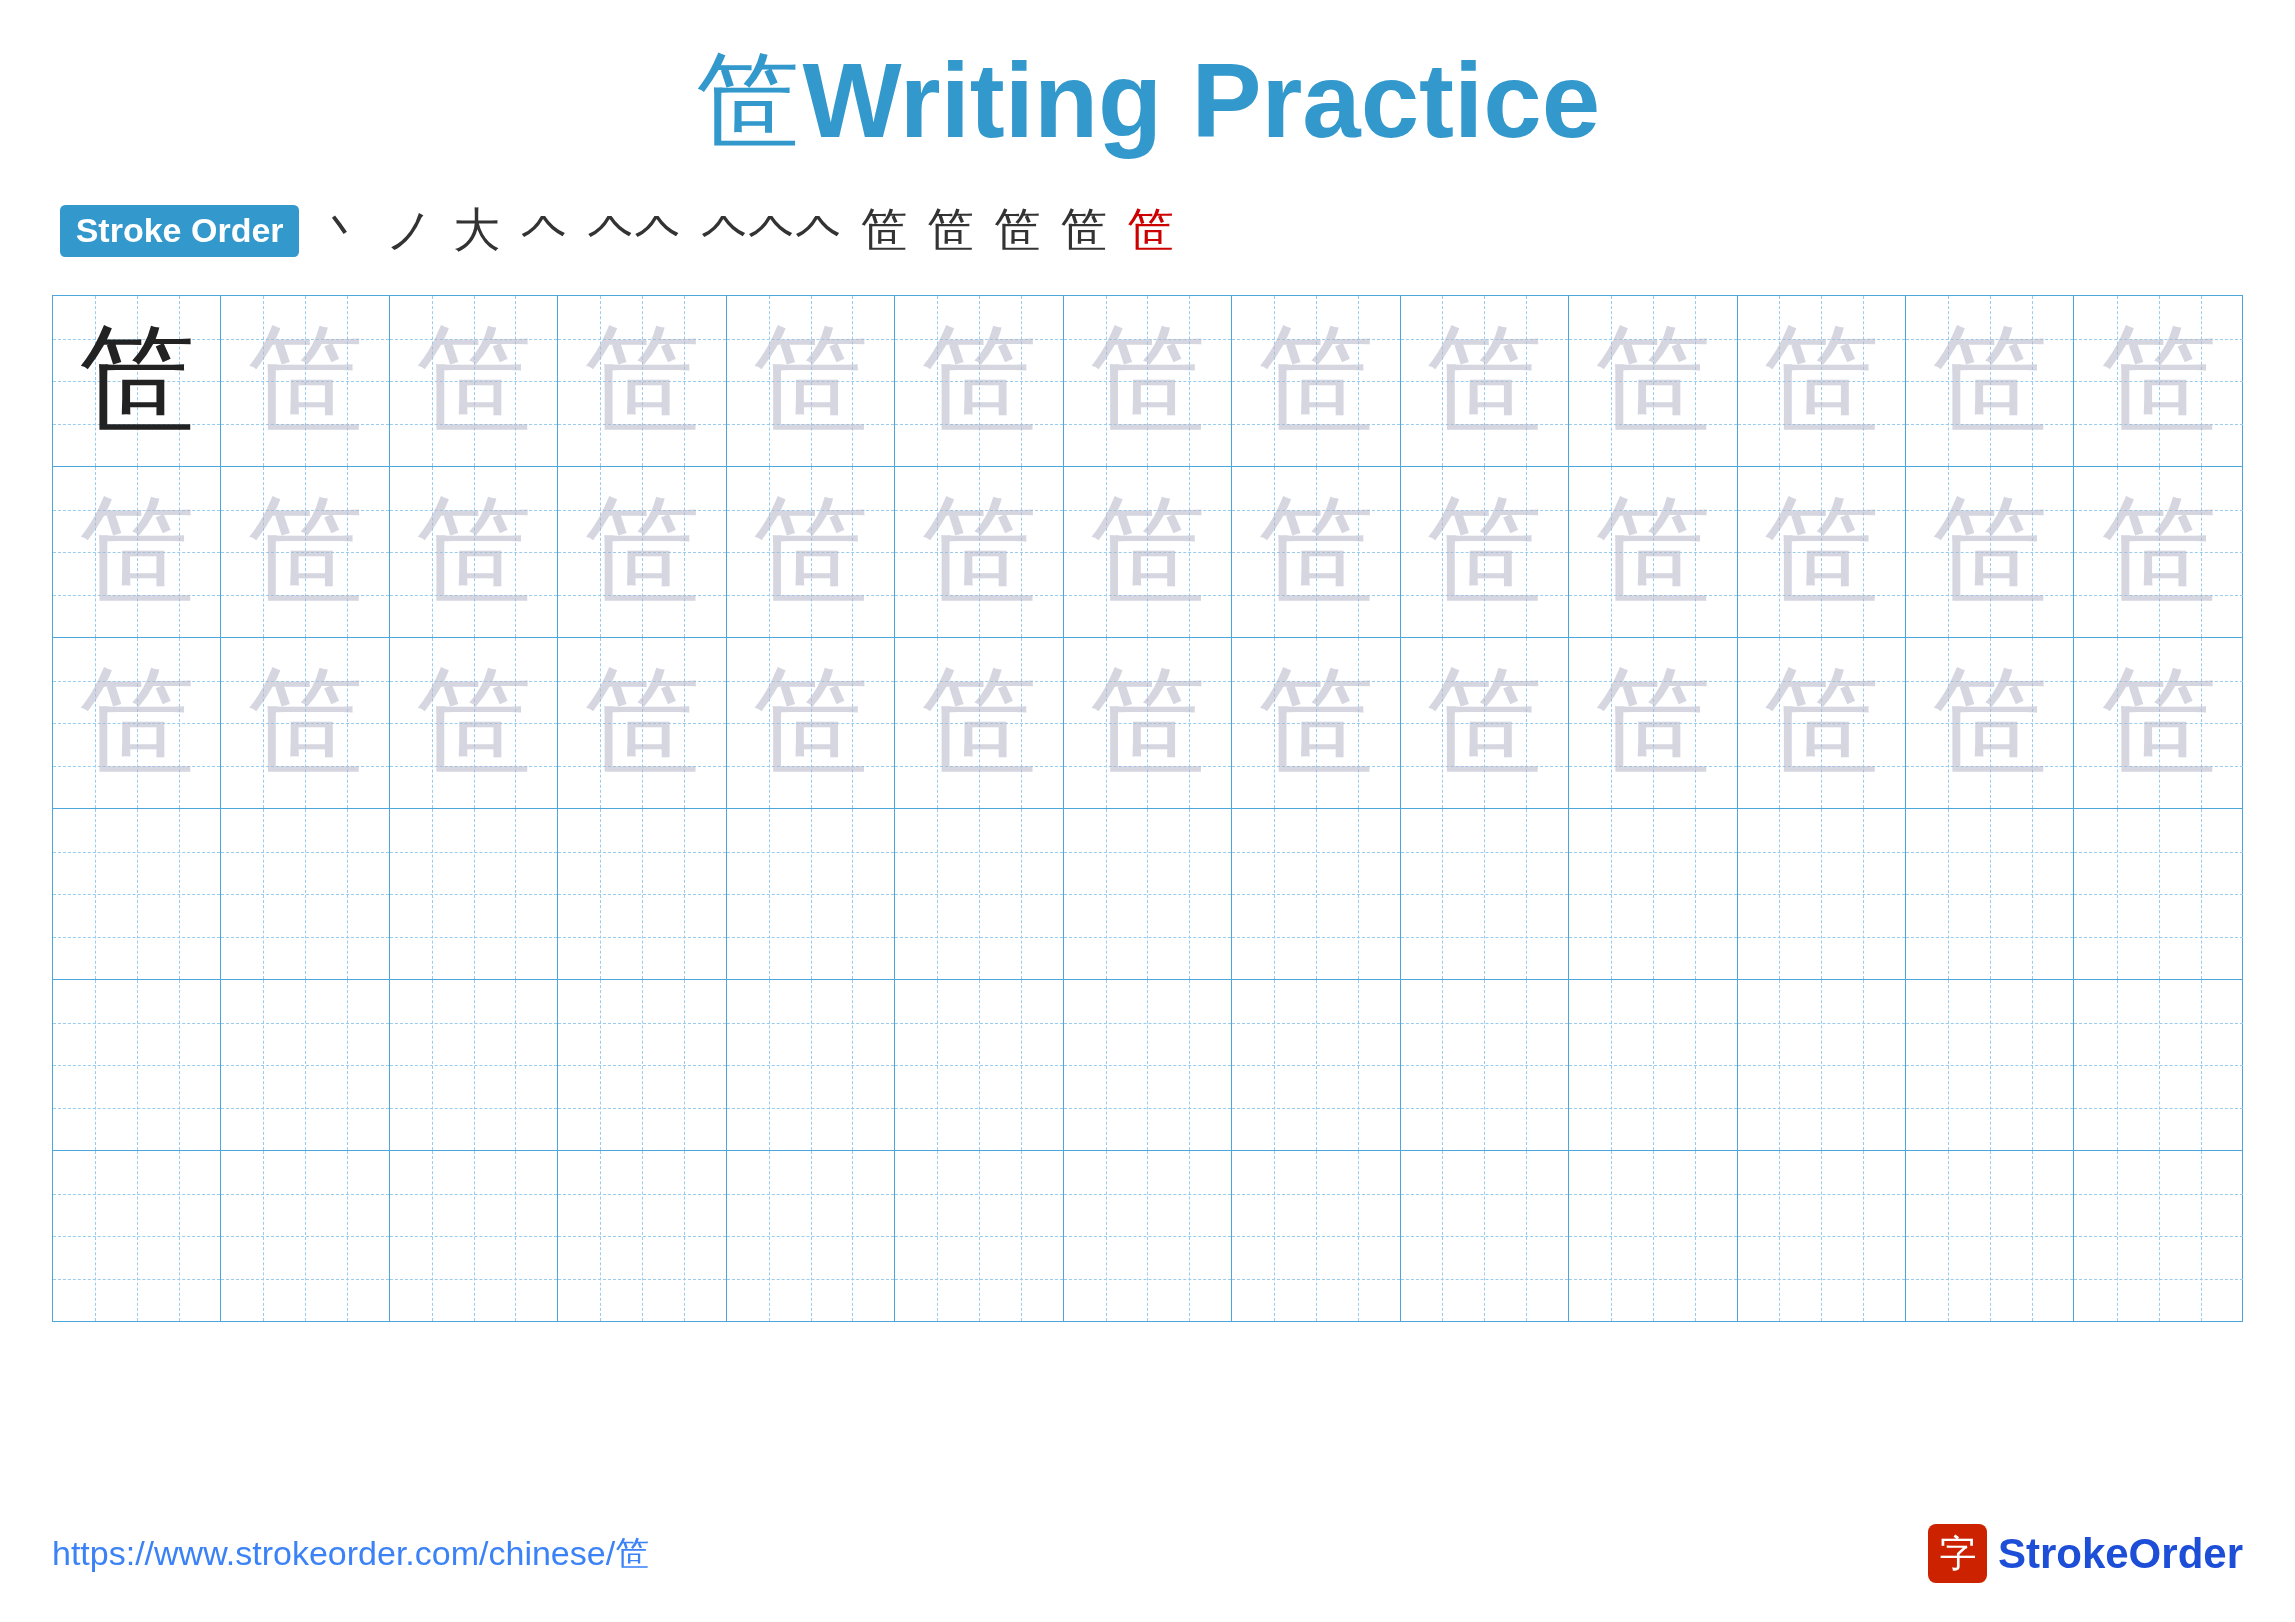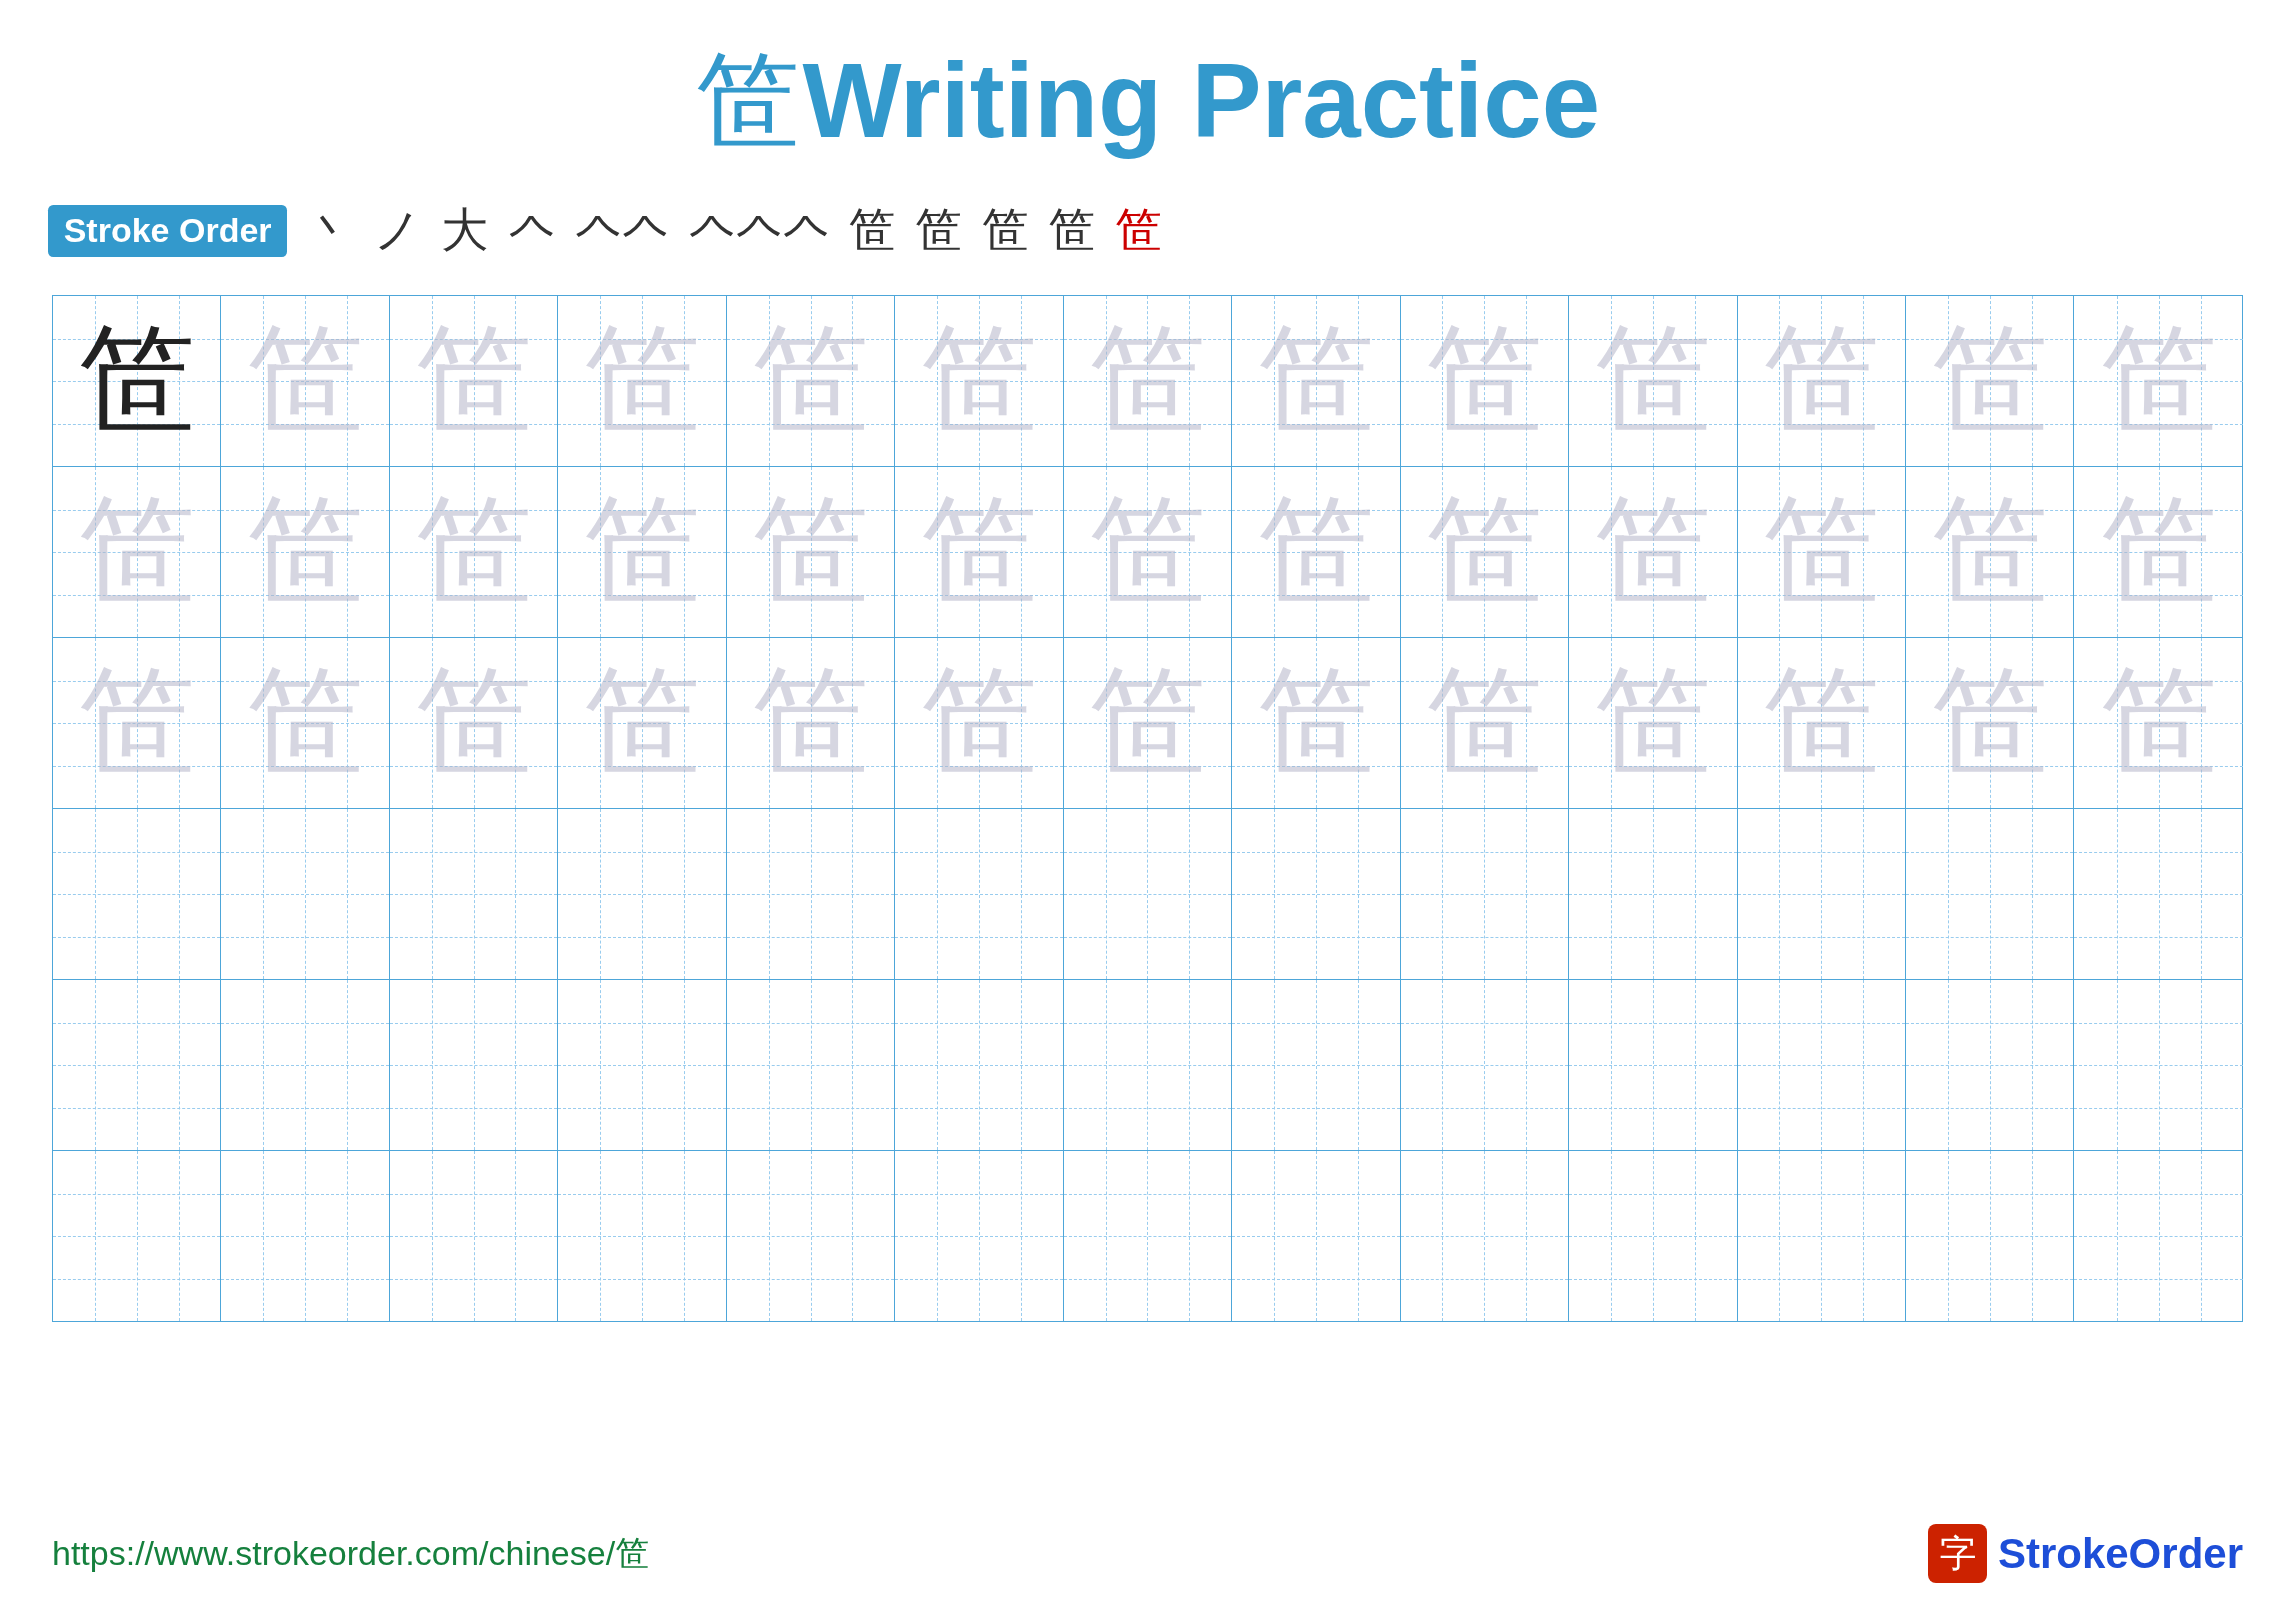--- a/index.html
+++ b/index.html
@@ -28,21 +28,21 @@
       font-size: 105px;
       color: #3399cc;
       font-family: 'Arial', sans-serif;
       font-weight: bold;
     }
 
     
     .stroke-order-row {
       display: flex;
       align-items: center;
-      padding-left: 48px;
+      padding-left: 60px;
       margin-bottom: 33px;
       gap: 19.6px;
     }
     .stroke-order-badge {
       background: #3399cc;
       color: white;
       font-size: 34px;
       font-family: 'Arial', sans-serif;
       font-weight: bold;
       padding: 6.5px 15.7px;
@@ -154,21 +154,21 @@
       position: absolute;
       bottom: 39px;
       left: 52px;
       right: 52px;
       display: flex;
       align-items: center;
       justify-content: space-between;
     }
     .footer-url {
       font-size: 34px;
-      color: #15803d;
+      color: #3b82f6;
       font-family: 'Arial', sans-serif;
     }
     .footer-brand {
       display: flex;
       align-items: center;
       gap: 10.5px;
     }
     .footer-brand-icon {
       width: 59px;
       height: 59px;

